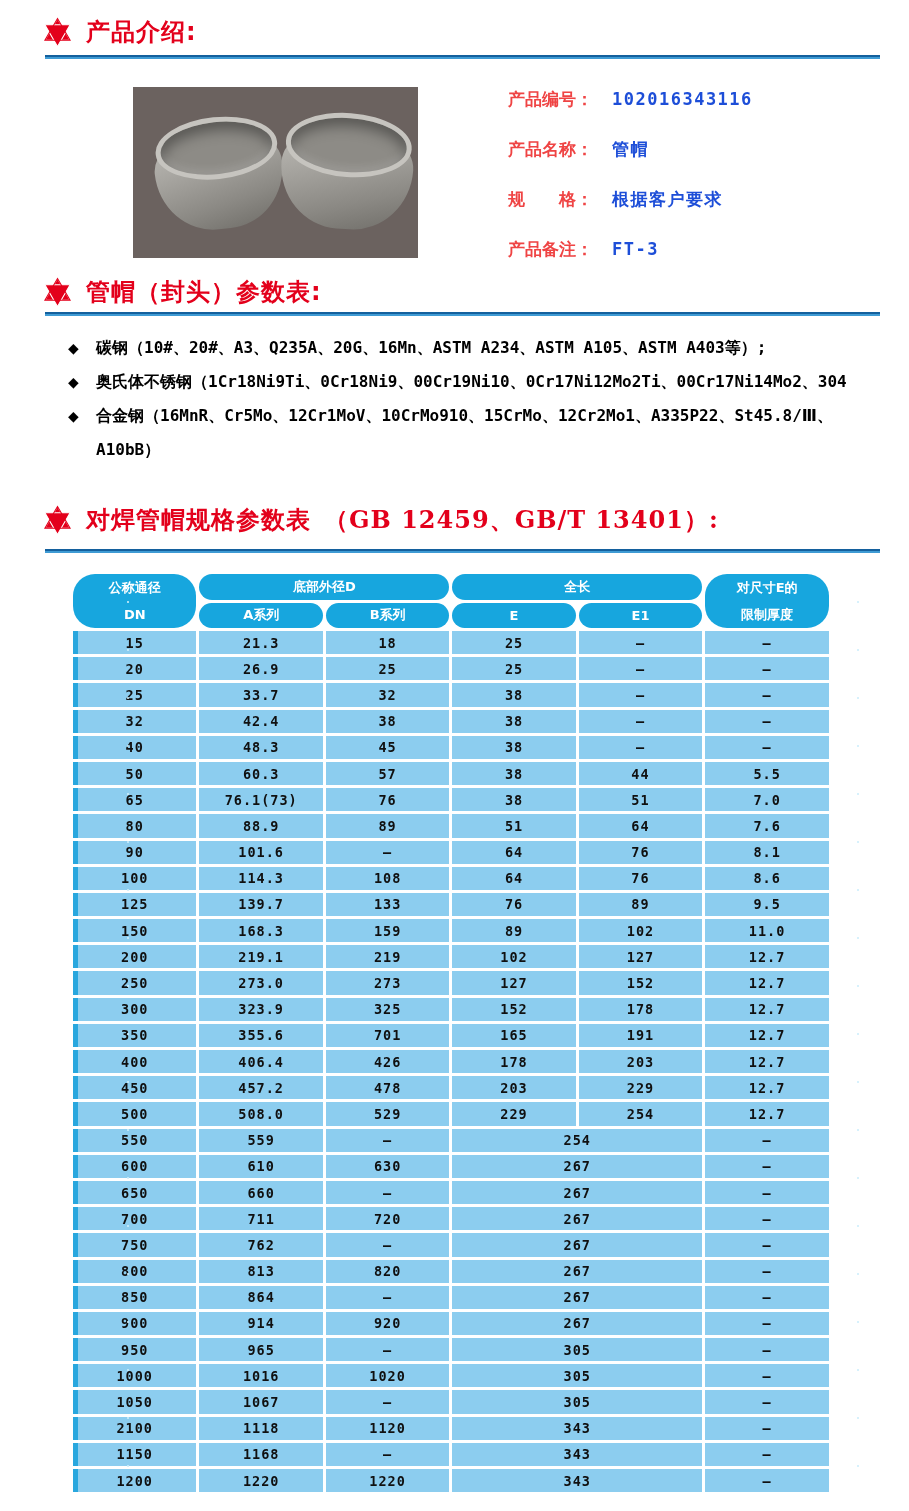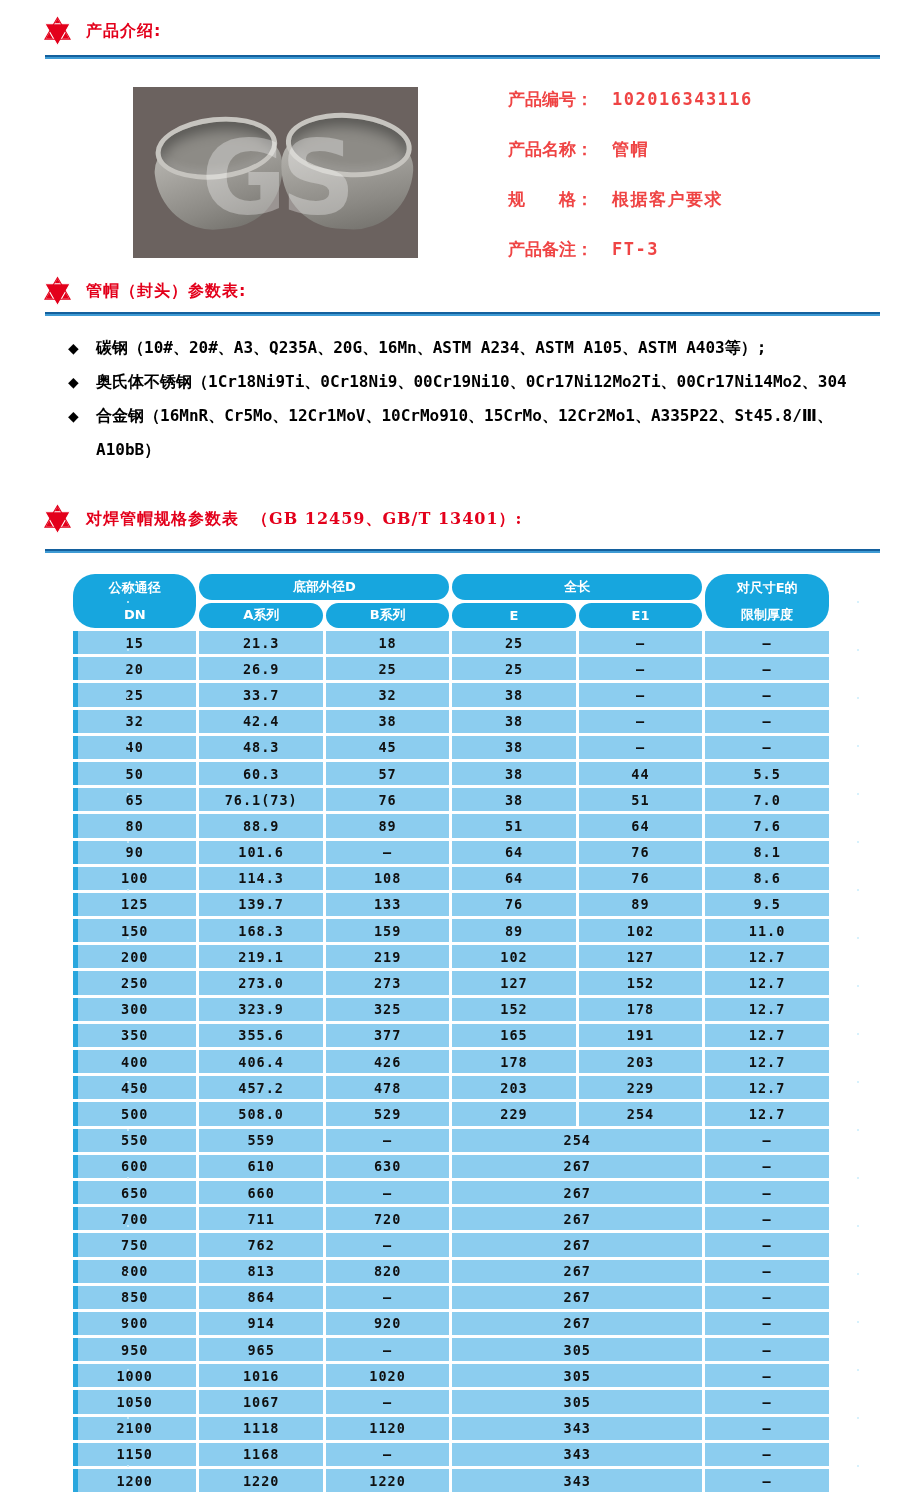--- a/index.html
+++ b/index.html
@@ -1,21 +1,21 @@
 <!DOCTYPE html>
 <html><head>
 <meta charset="utf-8">
 <style>
   html,body{margin:0;padding:0;background:#ffffff;}
   .page{position:relative;width:909px;height:1511px;background:#fff;overflow:hidden;
         font-family:"DejaVu Sans",sans-serif;}
 
   
   .sec-head{position:absolute;left:42px;display:flex;align-items:center;gap:13px;
-            color:#e3001b;font-weight:bold;font-size:16px;letter-spacing:1px;white-space:nowrap;}
+            color:#e3001b;font-weight:bold;font-size:24px;letter-spacing:1px;white-space:nowrap;}
   .sec-head .star{width:31px;height:31px;flex:0 0 auto;}
   .sec-head .t-serif{font-family:"DejaVu Serif",serif;}
   .divider{position:absolute;left:45px;width:835px;height:4px;
            background:linear-gradient(to bottom,#14609d 0 55%,#3f9bd4 55% 100%);}
 
   
   .photo{position:absolute;left:133px;top:87px;width:285px;height:171px;background:#6b625f;}
   .cap{position:absolute;}
   .cap .shell{position:absolute;left:0;top:10%;width:100%;height:90%;
               border-radius:48% 48% 46% 46%/40% 40% 62% 62%;
@@ -24,21 +24,21 @@
               box-sizing:border-box;border:5px solid #c6c4bf;background:#8d8b86;
               box-shadow:inset 0 8px 14px rgba(0,0,0,.38), inset 0 -4px 8px rgba(255,255,255,.18);}
   .gs{position:absolute;left:50%;top:53%;transform:translate(-50%,-50%);
       font-size:104px;font-weight:bold;letter-spacing:-6px;color:rgba(255,255,255,.32);
       font-family:"DejaVu Sans",sans-serif;}
 
   
   .info{position:absolute;left:508px;top:88px;}
   .info-row{display:flex;align-items:baseline;margin-bottom:27px;font-size:17px;font-weight:bold;}
   .info-label{color:#ef4444;width:104px;white-space:pre;}
-  .info-value{color:#ef4444;letter-spacing:1.5px;white-space:nowrap;
+  .info-value{color:#1d4ed8;letter-spacing:1.5px;white-space:nowrap;
               font-family:"DejaVu Sans Mono","DejaVu Sans",monospace;text-align:center;}
 
   
   .materials{position:absolute;left:66px;top:331px;width:820px;list-style:none;margin:0;padding:0;
              font-size:16px;font-weight:bold;color:#000;}
   .bline{position:relative;line-height:34px;padding-left:30px;white-space:nowrap;
          font-family:"DejaVu Sans Mono","DejaVu Sans",monospace;}
   .diamond{position:absolute;left:2px;top:0;font-size:14px;color:#000;
            font-family:"DejaVu Sans",sans-serif;}
 
@@ -75,21 +75,20 @@
 
   <div class="photo">
     <div class="cap" style="left:22px;top:30px;width:128px;height:112px;transform:rotate(-6deg);">
       <div class="shell"></div>
         <div class="mouth"></div>
     </div>
     <div class="cap" style="left:148px;top:26px;width:132px;height:116px;transform:rotate(4deg);">
       <div class="shell"></div>
         <div class="mouth"></div>
     </div>
-    <div class="gs">GS</div>
   </div>
 
   <div class="info">
     <div class="info-row">
       <span class="info-label">产品编号：</span>
       <span class="info-value">102016343116</span>
     </div>
     <div class="info-row">
       <span class="info-label">产品名称：</span>
       <span class="info-value">管帽</span>
@@ -284,21 +283,21 @@
           <td class="dn">300</td>
           <td>323.9</td>
           <td>325</td>
           <td>152</td>
           <td>178</td>
           <td>12.7</td>
         </tr>
         <tr>
           <td class="dn">350</td>
           <td>355.6</td>
-          <td>377</td>
+          <td>701</td>
           <td>165</td>
           <td>191</td>
           <td>12.7</td>
         </tr>
         <tr>
           <td class="dn">400</td>
           <td>406.4</td>
           <td>426</td>
           <td>178</td>
           <td>203</td>

